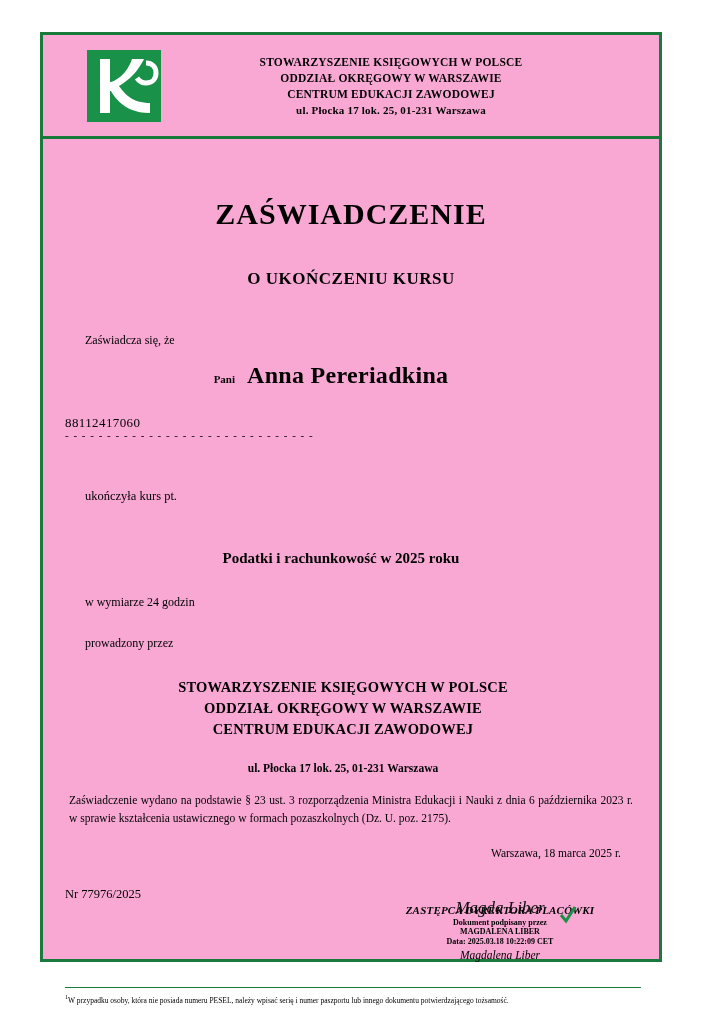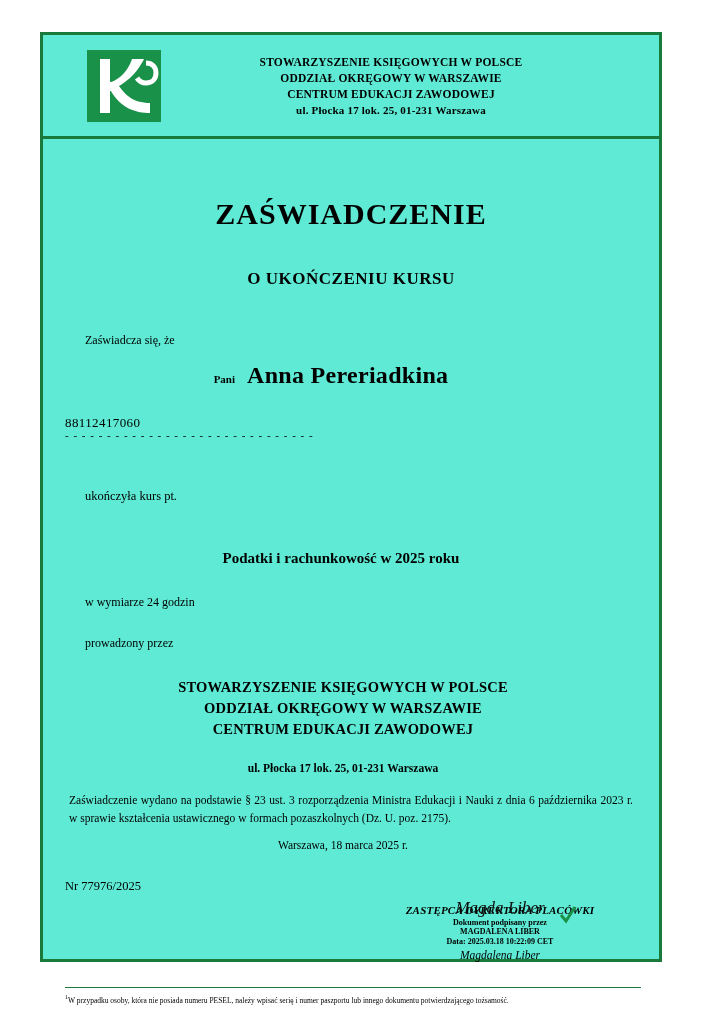--- a/index.html
+++ b/index.html
@@ -15,21 +15,21 @@
     position: relative;
   }
   .certificate {
     position: absolute;
     left: 40px;
     top: 32px;
     width: 622px;
     height: 930px;
     border: 3px solid #1a7a3c;
     box-sizing: border-box;
-    background: #5eead4;
+    background: #f9a8d4;
   }
   
   .header {
     display: flex;
     align-items: center;
     border-bottom: 3px solid #1a7a3c;
     height: 104px;
     box-sizing: border-box;
     padding: 0 14px;
   }
@@ -163,23 +163,23 @@
     padding-right: 16px;
   }
   .legal {
     font-size: 11.5px;
     text-align: justify;
     margin-top: 17px;
     line-height: 18px;
     padding: 0 4px;
   }
   .place-date {
-    text-align: center;
-    font-size: 11.5px;
-    margin-top: 12px;
+    text-align: right;
+    font-size: 11.5px;
+    margin-top: 20px;
     padding-right: 16px;
   }
   .number {
     font-size: 12.5px;
     margin-top: 28px;
   }
   
   .signature-area {
     position: absolute;
     right: 24px;

